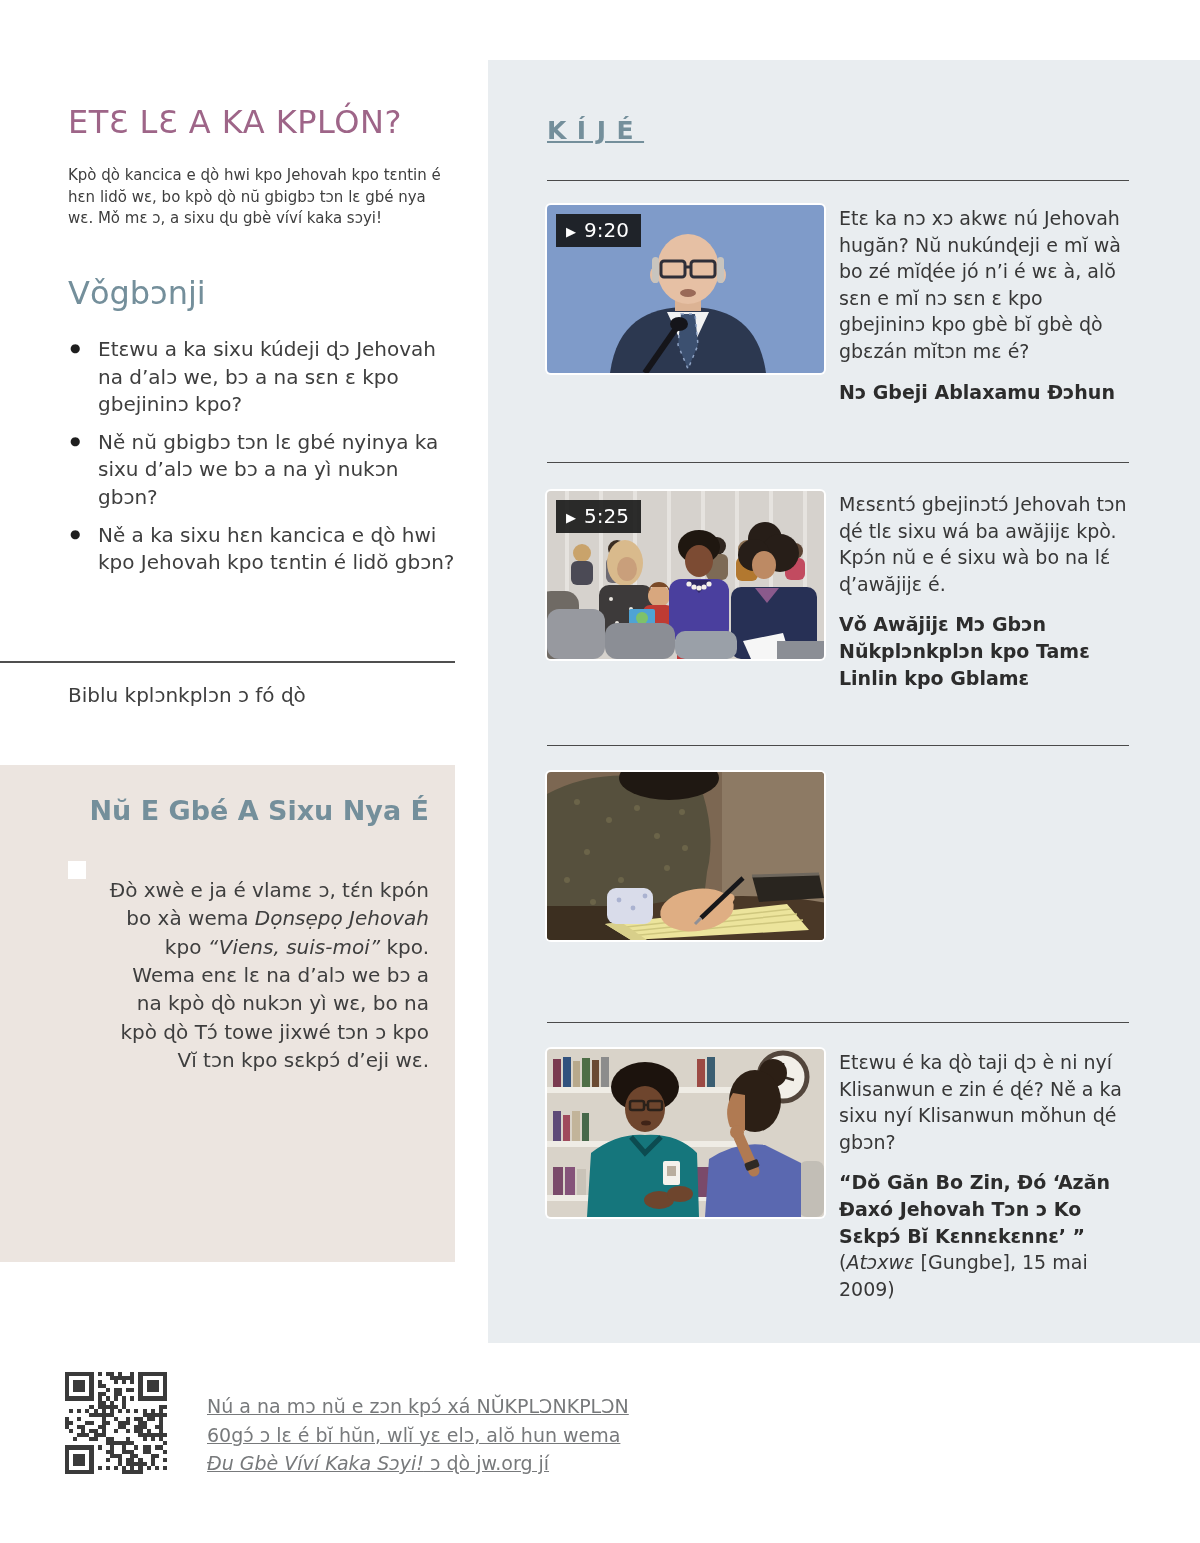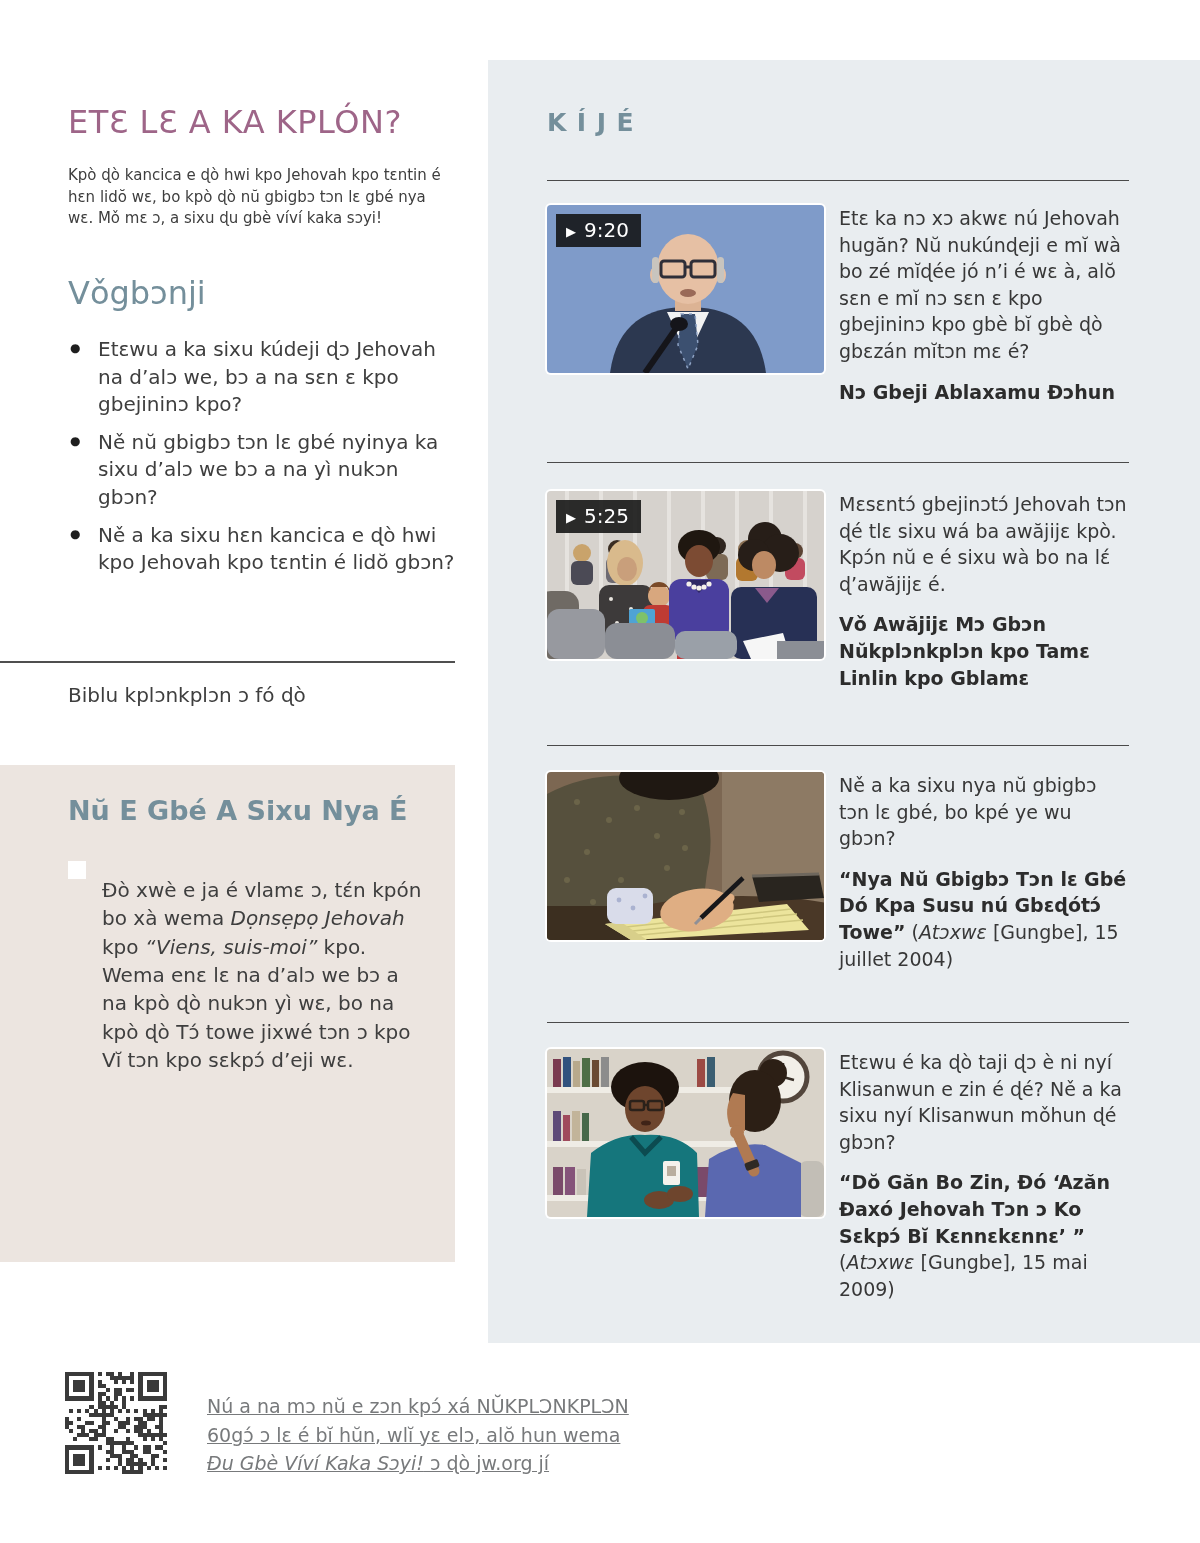--- a/index.html
+++ b/index.html
@@ -9,29 +9,29 @@
   
   .left-col{position:absolute;left:0;top:0;width:488px;}
   .main-title{color:#9e6588;font-size:32px;font-weight:400;letter-spacing:0.5px;line-height:1.15;margin:104px 30px 0 68px;}
   .intro{margin:24px 36px 11px 68px;font-size:15px;line-height:1.45;}
   .review-title{color:#748f9b;font-size:32px;font-weight:400;margin:44px 30px 0 68px;}
   .bullets{margin:24px 30px 0 68px;padding:0;list-style:none;}
   .bullets li{position:relative;padding-left:30px;font-size:20px;line-height:1.38;margin:0 0 10px 0;}
   .bullets li::before{content:"●";position:absolute;left:2px;top:4px;font-size:12px;color:#1e1e1e;}
   .left-hr{width:455px;border:none;border-top:2px solid #4f4f4f;margin:84px 0 0 0;}
   .study-end{margin:20px 30px 0 68px;font-size:20px;}
-  .goal-box{margin-top:58px;width:455px;height:497px;background:#ece5e0;box-sizing:border-box;padding:30px 26px 0 68px;}
+  .goal-box{margin-top:58px;width:455px;height:497px;background:#ece5e0;box-sizing:border-box;padding:30px 26px 0 68px;text-align:right;}
   .goal-box-title{color:#748f9b;font-size:27px;font-weight:700;margin:0;}
   .goal-item{display:flex;gap:16px;margin-top:30px;}
   .goal-check{width:18px;height:18px;background:#ffffff;flex:none;margin-top:5px;}
   .goal-text{font-size:20px;line-height:1.42;}
 
   
   .right-panel{position:absolute;left:488px;top:60px;width:712px;height:1283px;background:#e9edf0;}
-  .panel-title{position:absolute;left:59px;top:48px;color:#748f9b;font-size:25px;font-weight:700;letter-spacing:0.42em;margin:0;}
+  .panel-title{position:absolute;left:59px;top:56px;color:#748f9b;font-size:25px;font-weight:700;letter-spacing:0.42em;margin:0;text-decoration:underline;}
   .panel-hr{position:absolute;left:59px;width:582px;border:none;border-top:1.5px solid #4a4a4a;margin:0;}
   .hr1{top:120px}.hr2{top:402px}.hr3{top:685px}.hr4{top:962px}
   .entry{position:absolute;left:59px;width:584px;display:flex;gap:15px;}
   .e1{top:145px}.e2{top:431px}.e3{top:712px}.e4{top:989px}
   .thumb{position:relative;width:277px;height:168px;flex:none;border-radius:4px;overflow:hidden;box-shadow:0 0 0 2px #ffffff;}
   .thumb svg{display:block;width:100%;height:100%;}
   .badge{position:absolute;top:9px;left:9px;background:rgba(18,18,18,0.88);color:#fff;font-size:20px;line-height:1;padding:6px 12px 7px 10px;display:flex;align-items:center;gap:8px;}
   .badge .play{font-size:13px;position:relative;top:1px;}
   .entry-text{flex:1;font-size:19px;line-height:1.4;color:#373737;}
   .entry-text p{margin:0;}
@@ -211,24 +211,20 @@
           <path d="M58,152 L74,150 L100,168 L84,168 Z" fill="#d8cf8a"></path>
           <rect x="60" y="116" width="46" height="36" rx="9" fill="#d9dcea"></rect>
           <circle cx="72" cy="128" r="2.4" fill="#aab2d0"></circle>
             <circle cx="86" cy="136" r="2.4" fill="#aab2d0"></circle>
             <circle cx="98" cy="124" r="2.4" fill="#aab2d0"></circle>
           <ellipse cx="150" cy="138" rx="37" ry="21" fill="#dfae83" transform="rotate(-8 150 138)"></ellipse>
           <ellipse cx="178" cy="128" rx="10" ry="6" fill="#dfae83" transform="rotate(-20 178 128)"></ellipse>
           <line x1="196" y1="106" x2="154" y2="146" stroke="#17171a" stroke-width="4.5"></line>
           <line x1="154" y1="146" x2="148" y2="152" stroke="#8f8f96" stroke-width="3"></line>
         </svg>
-      </div>
-      <div class="entry-text">
-        <p class="entry-body">Ně a ka sixu nya nŭ gbigbɔ tɔn lɛ gbé, bo kpé ye wu gbɔn?</p>
-        <p class="ref"><b>“Nya Nŭ Gbigbɔ Tɔn lɛ Gbé Dó Kpa Susu nú Gbɛɖótɔ́ Towe”</b><span> (</span><i>Atɔxwɛ</i><span> [Gungbe], 15 juillet 2004)</span></p>
       </div>
     </div>
 
     <div class="entry e4">
       <div class="thumb">
         <svg viewBox="0 0 277 168" preserveAspectRatio="none">
           <rect width="277" height="168" fill="#d9d3c9"></rect>
           <g>
             <rect x="6" y="10" width="8" height="28" fill="#7a3a50"></rect>
               <rect x="16" y="8" width="8" height="30" fill="#32527e"></rect>

